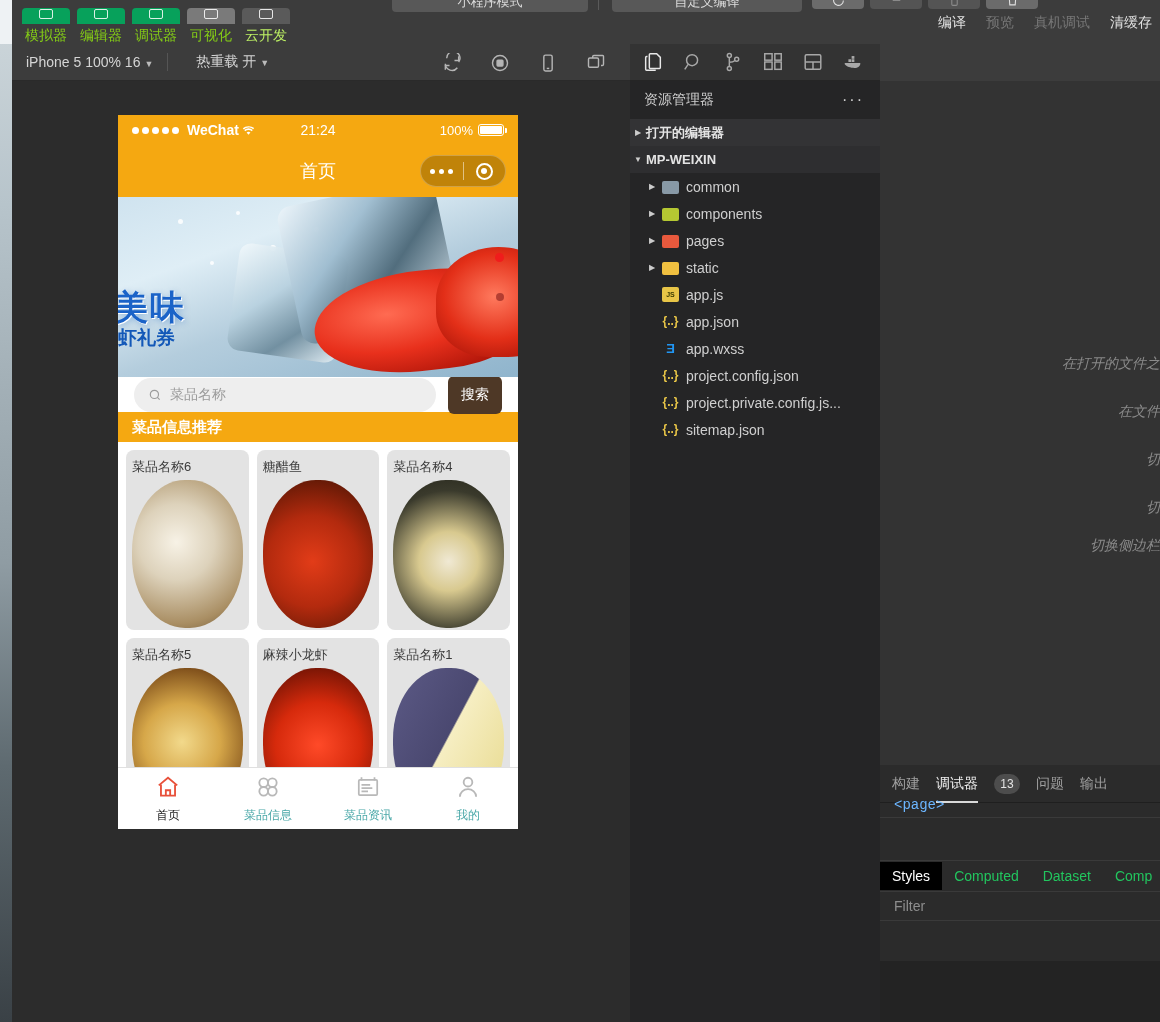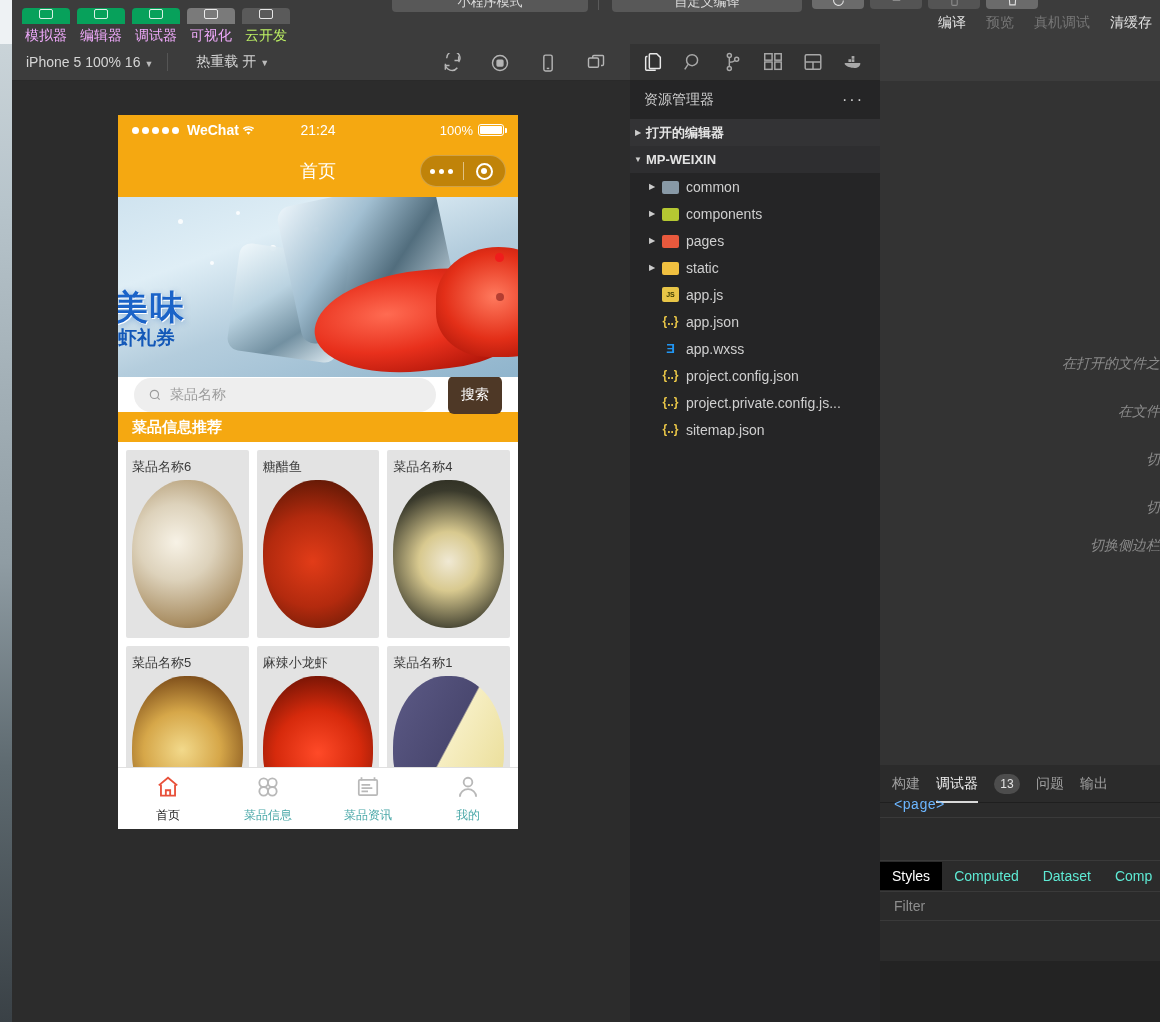--- a/index.html
+++ b/index.html
@@ -20,21 +20,21 @@
   
   .topbar { position: absolute; left: 12px; top: 0; width: 1148px; height: 44px; background: #3c3c3c; }
   .tb-left { position: absolute; left: 8px; top: 0; display: flex; align-items: flex-end; height: 44px; }
   .tb-btn { display: flex; flex-direction: column; align-items: center; width: 52px; margin-right: 3px; cursor: pointer; }
   .tb-chip { width: 48px; height: 16px; border-radius: 4px 4px 0 0; margin-bottom: 2px; position: relative; }
   .tb-chip.green { background: #07a15b; }
   .tb-chip.gray { background: #7a7a7a; }
   .tb-chip.dim { background: #5a5a5a; }
   .tb-chip .mini { position: absolute; left: 50%; top: 1px; transform: translateX(-50%);
     width: 14px; height: 10px; border: 1.5px solid rgba(255,255,255,.85); border-radius: 2px; }
-  .tb-label { font-size: 14px; color: #f0abfc; white-space: nowrap; line-height: 18px; }
+  .tb-label { font-size: 14px; color: #84cc16; white-space: nowrap; line-height: 18px; }
   .tb-label.off { color: #bef264; }
 
   .tb-pill { position: absolute; top: -8px; height: 20px; border-radius: 4px; background: #585858;
     display: flex; align-items: center; justify-content: center; color: #ddd; font-size: 13px; cursor: pointer; }
   .tb-pill.p1 { left: 380px; width: 196px; }
   .tb-pill.p2 { left: 600px; width: 190px; }
   .tb-divider { position: absolute; left: 586px; top: -6px; width: 1px; height: 16px; background: #5a5a5a; }
 
   .tb-icons { position: absolute; top: -9px; display: flex; gap: 6px; }
   .tb-icon-sq { width: 52px; height: 18px; border-radius: 4px; background: #6b6b6b; display:flex; align-items:center; justify-content:center; }
@@ -105,21 +105,21 @@
   .searchrow { height: 35px; background: #fff; display: flex; align-items: center; padding: 0 16px; gap: 12px; }
   .sbox { flex: 1; height: 34px; background: #eeeeee; border-radius: 17px; display: flex; align-items: center; padding: 0 14px; gap: 8px; }
   .sbox .ph { font-size: 14px; color: #9b9b9b; }
   .sbtn { width: 54px; height: 38px; border-radius: 6px; background: #4e3826; color: #fff;
     font-size: 14px; display: flex; align-items: center; justify-content: center; cursor: pointer; border: none; }
 
   .sechead { height: 30px; background: #f5a811; display: flex; align-items: center; padding: 0 14px; }
   .sechead span { color: #fff; font-size: 15px; font-weight: bold; }
 
   .grid { padding: 8px 8px 0 8px; display: grid; grid-template-columns: repeat(3,1fr); gap: 8px; background: #fff; }
-  .card { background: #e3e3e3; border-radius: 2px; padding: 8px 6px 10px 6px; }
+  .card { background: #e3e3e3; border-radius: 8px; padding: 8px 6px 2px 6px; }
   .card .cname { font-size: 13px; color: #3a3a3a; margin-bottom: 4px; white-space: nowrap; overflow: hidden; }
   .card .cimg { width: 100%; height: 148px; border-radius: 48%; }
   .f-dumpling { background: radial-gradient(circle at 40% 42%, #f7f2e6 0%, #ddd2bb 35%, #a98e63 75%, #6a5331 100%); }
   .f-fish { background: radial-gradient(circle at 45% 55%, #e23c18 0%, #b32a0e 45%, #5d1805 85%); }
   .f-sushi { background: radial-gradient(circle at 50% 55%, #f0e9d4 0%, #d8c98f 30%, #3a3a2c 72%, #242419 100%); }
   .f-pizza { background: radial-gradient(circle at 45% 50%, #f2d98b 0%, #d6a749 40%, #7a4a18 80%); }
   .f-crayfish { background: radial-gradient(circle at 50% 52%, #ff4a28 0%, #d62a0c 45%, #6b1204 88%); }
   .f-purple { background: linear-gradient(118deg, #5c5a86 0%, #4a4870 48%, #f6eec2 49%, #e7d98c 100%); }
 
   .tabbar { position: absolute; left: 0; bottom: 0; width: 400px; height: 62px; background: #fff;
@@ -175,21 +175,21 @@
   .dt { font-size: 14px; color: #d8d8d8; padding: 6px 14px; cursor: pointer; white-space: nowrap; }
   .dt.sel { background: #000; color: #fff; }
 
   .wxml-pane { height: 58px; background: #2b2b2b; position: relative; }
   .wxml-line { position: absolute; left: 14px; top: -6px; font-family: "Liberation Mono","DejaVu Sans Mono",monospace;
     font-size: 14px; color: #6cb6ff; }
   .wxml-rule { position: absolute; left: 0; right: 0; top: 14px; height: 1px; background: #3a3a3a; }
   .wxml-rule2 { position: absolute; left: 0; right: 0; bottom: 0; height: 1px; background: #3a3a3a; }
 
   .style-tabs { height: 30px; background: #2b2b2b; display: flex; align-items: center; }
-  .st-t { font-size: 14px; color: #5eead4; padding: 6px 12px; cursor: pointer; white-space: nowrap; }
+  .st-t { font-size: 14px; color: #22c55e; padding: 6px 12px; cursor: pointer; white-space: nowrap; }
   .st-t.sel { background: #000; color: #fff; }
   .filter-row { height: 30px; display: flex; align-items: center; padding-left: 14px;
     border-top: 1px solid #3a3a3a; border-bottom: 1px solid #3a3a3a; }
   .filter-row span { font-size: 14px; color: #8d8d8d; }
   .dbg-blank { background: #232323; position: absolute; left: 0; right: 0; top: 196px; bottom: 0; }
 </style>
 </head>
 <body>
 
 <div id="app">

